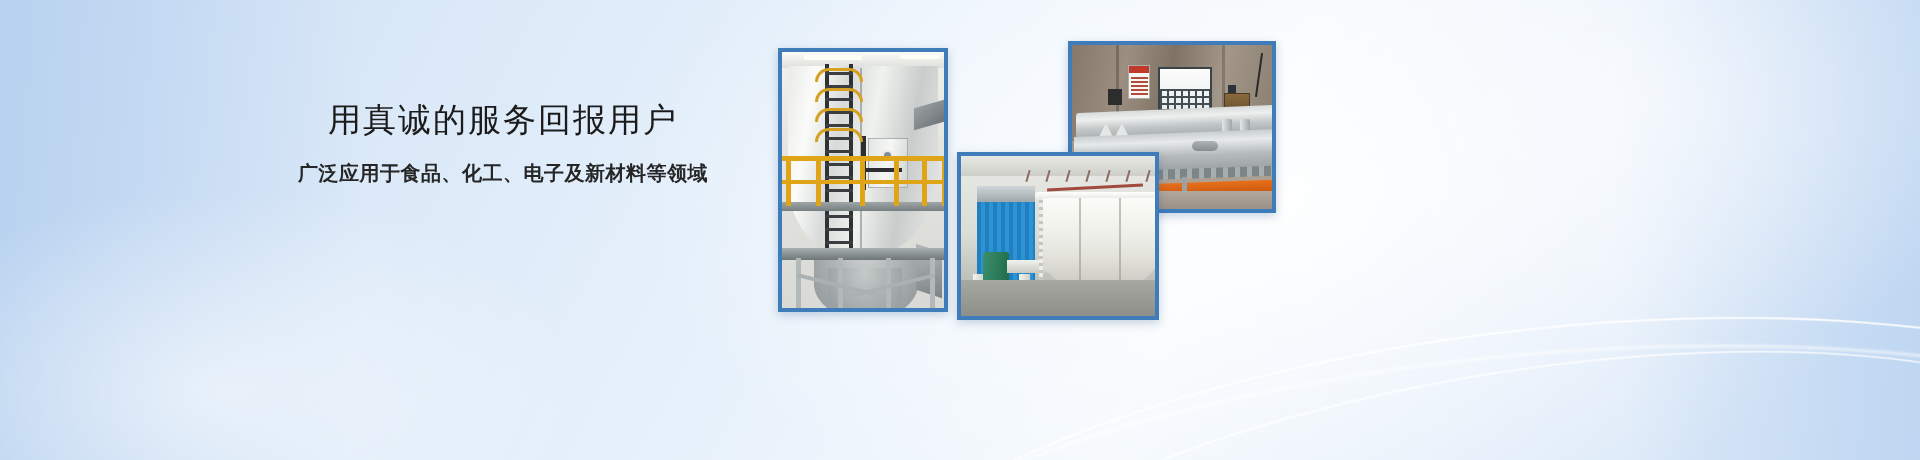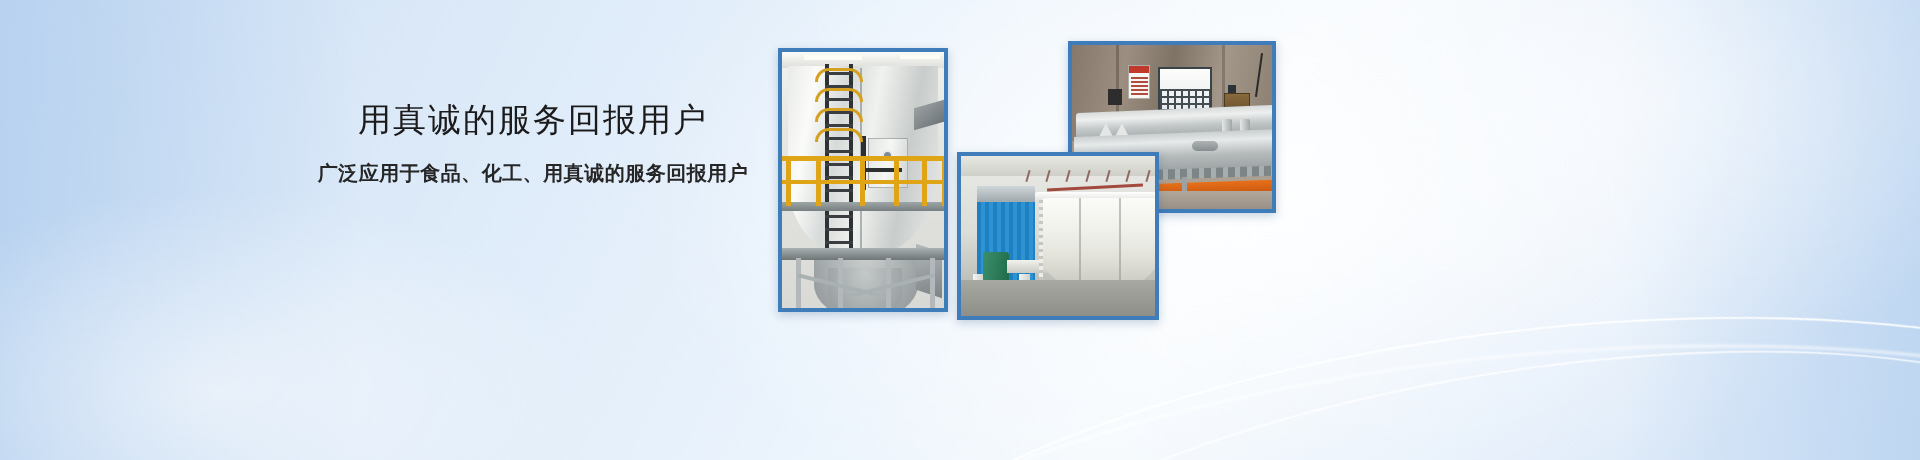--- a/index.html
+++ b/index.html
@@ -67,21 +67,21 @@
   }
   .edge-right {
     position:absolute; right:0; top:0; width:300px; height:460px;
     background:linear-gradient(270deg, rgba(176,205,238,0.6), rgba(176,205,238,0));
     pointer-events:none;
   }
 
   
   #copy {
     position:absolute;
-    left:308px; top:100px;
+    left:278px; top:100px;
     width:450px;
     text-align:center;
     z-index:6;
   }
   .headline {
     font-size:33px;
     font-weight:400;
     color:#1b1b1b;
     letter-spacing:2px;
     line-height:1.2;
@@ -260,21 +260,21 @@
   <div class="glow-bl"></div>
   <div class="glow-tr"></div>
   <div class="swoosh swoosh-b"></div>
   <div class="swoosh swoosh-a"></div>
   <div class="swoosh swoosh-c"></div>
 
   <div id="copy">
     <div class="headline">用真诚的服务回报用户</div>
 
 
-    <div class="subline">广泛应用于食品、化工、用真诚的服务回报用户</div>
+    <div class="subline">广泛应用于食品、化工、电子及新材料等领域</div>
   </div>
 
   <div class="photo p1">
     <div class="scene">
       <div class="s1-bg"></div>
       <div class="s1-ceil"></div>
       <div class="s1-strip"></div>
       <div class="s1-strip2"></div>
       <div class="s1-tower"></div>
       <div class="s1-tower-seam"></div>

